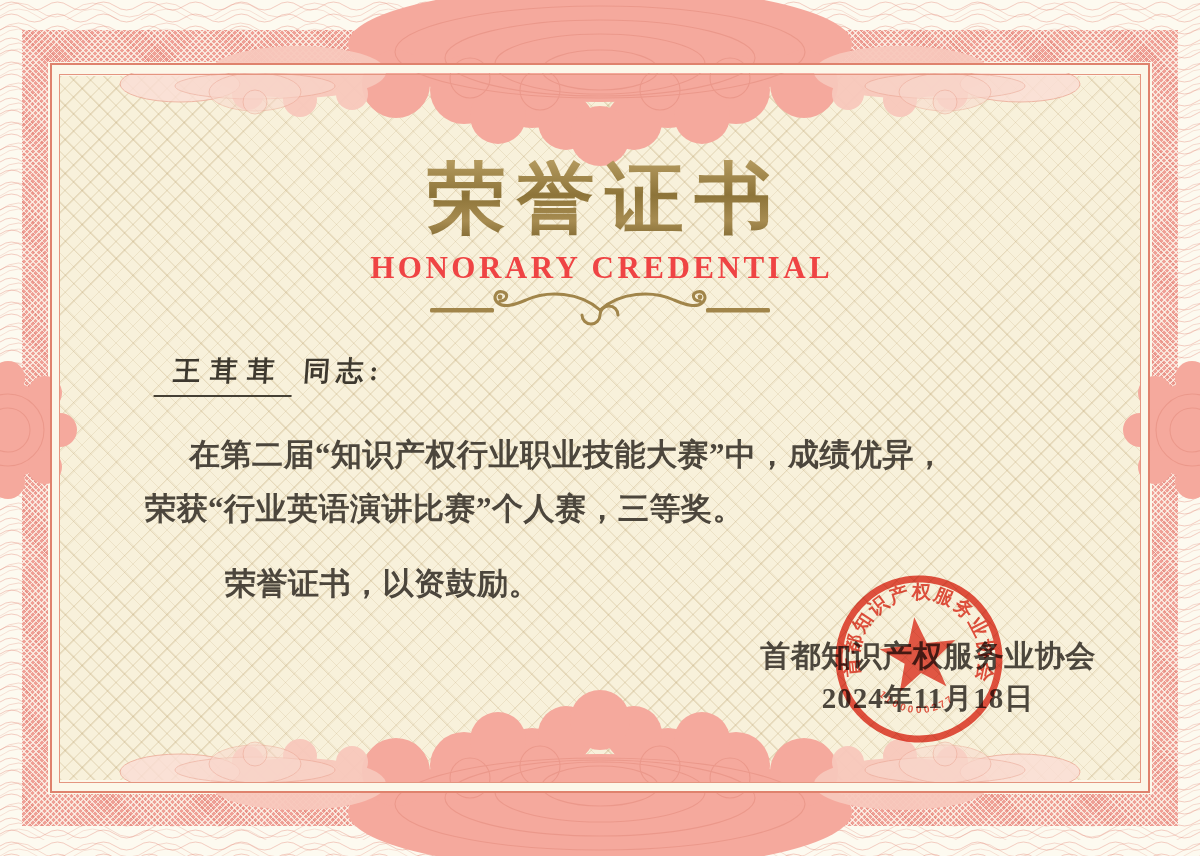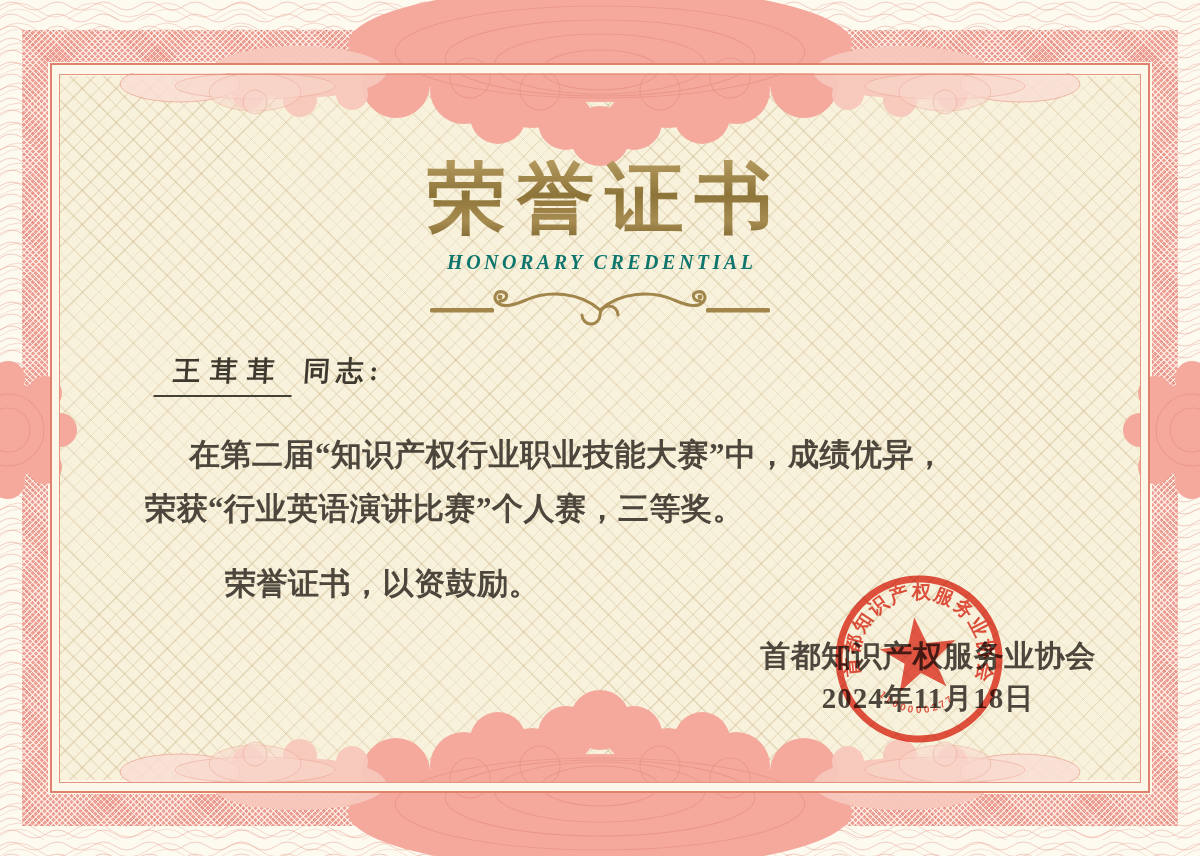--- a/index.html
+++ b/index.html
@@ -44,23 +44,22 @@
   .title-cn{
     left:0;right:0;top:160px;text-align:center;
     font-weight:700;font-size:78px;line-height:1;
     letter-spacing:11px;text-indent:11px;
     font-family:"Liberation Serif","DejaVu Serif",serif;
     background:linear-gradient(180deg,#b49a5f 0%,#8d7439 45%,#a78c51 78%,#856d35 100%);
     -webkit-background-clip:text;background-clip:text;color:transparent;
   }
   .title-en{
     left:0;right:0;top:252px;text-align:center;
-    font-weight:600;font-size:20px;line-height:1;letter-spacing:3.5px;text-indent:3.5px;
-    color:#0f766e;
-    font-style:italic;
+    font-weight:600;font-size:31px;line-height:1;letter-spacing:3.5px;text-indent:3.5px;
+    color:#ef4444;
   }
   .flourish{left:430px;top:288px;width:340px;height:44px;}
 
   .name-row{
     left:155px;top:354px;font-size:27px;line-height:1.3;font-weight:700;color:#3e392f;
     transform:skewX(-4deg);
   }
   .name-underline{
     display:inline-block;border-bottom:2.5px solid #454035;
     padding:0 8px 6px 18px;letter-spacing:10px;min-width:112px;

